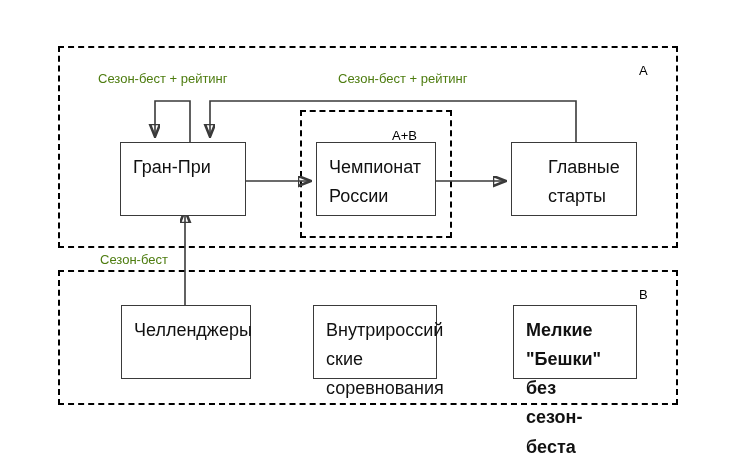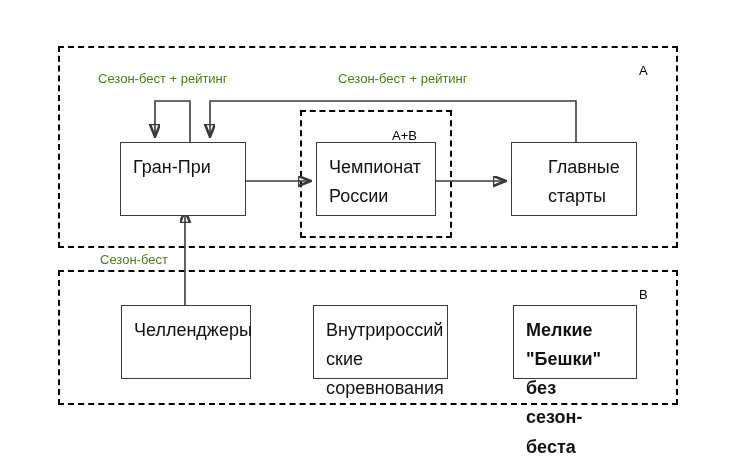--- a/index.html
+++ b/index.html
@@ -116,21 +116,21 @@
 
   <div class="node" style="left:511px; top:142px; width:126px; height:74px;padding-left:36px;">
     <div class="node-text">Главные
 старты</div>
   </div>
 
   <div class="node" style="left:121px; top:305px; width:130px; height:74px;">
     <div class="node-text">Челленджеры</div>
   </div>
 
-  <div class="node" style="left:313px; top:305px; width:135px; height:74px;">
+  <div class="node" style="left:313px; top:305px; width:124px; height:74px;">
     <div class="node-text">Внутрироссий
 ские
 соревнования</div>
   </div>
 
   <div class="node" style="left:513px; top:305px; width:124px; height:74px;font-weight:bold;">
     <div class="node-text">Мелкие
 "Бешки" без
 сезон-беста</div>
   </div>

